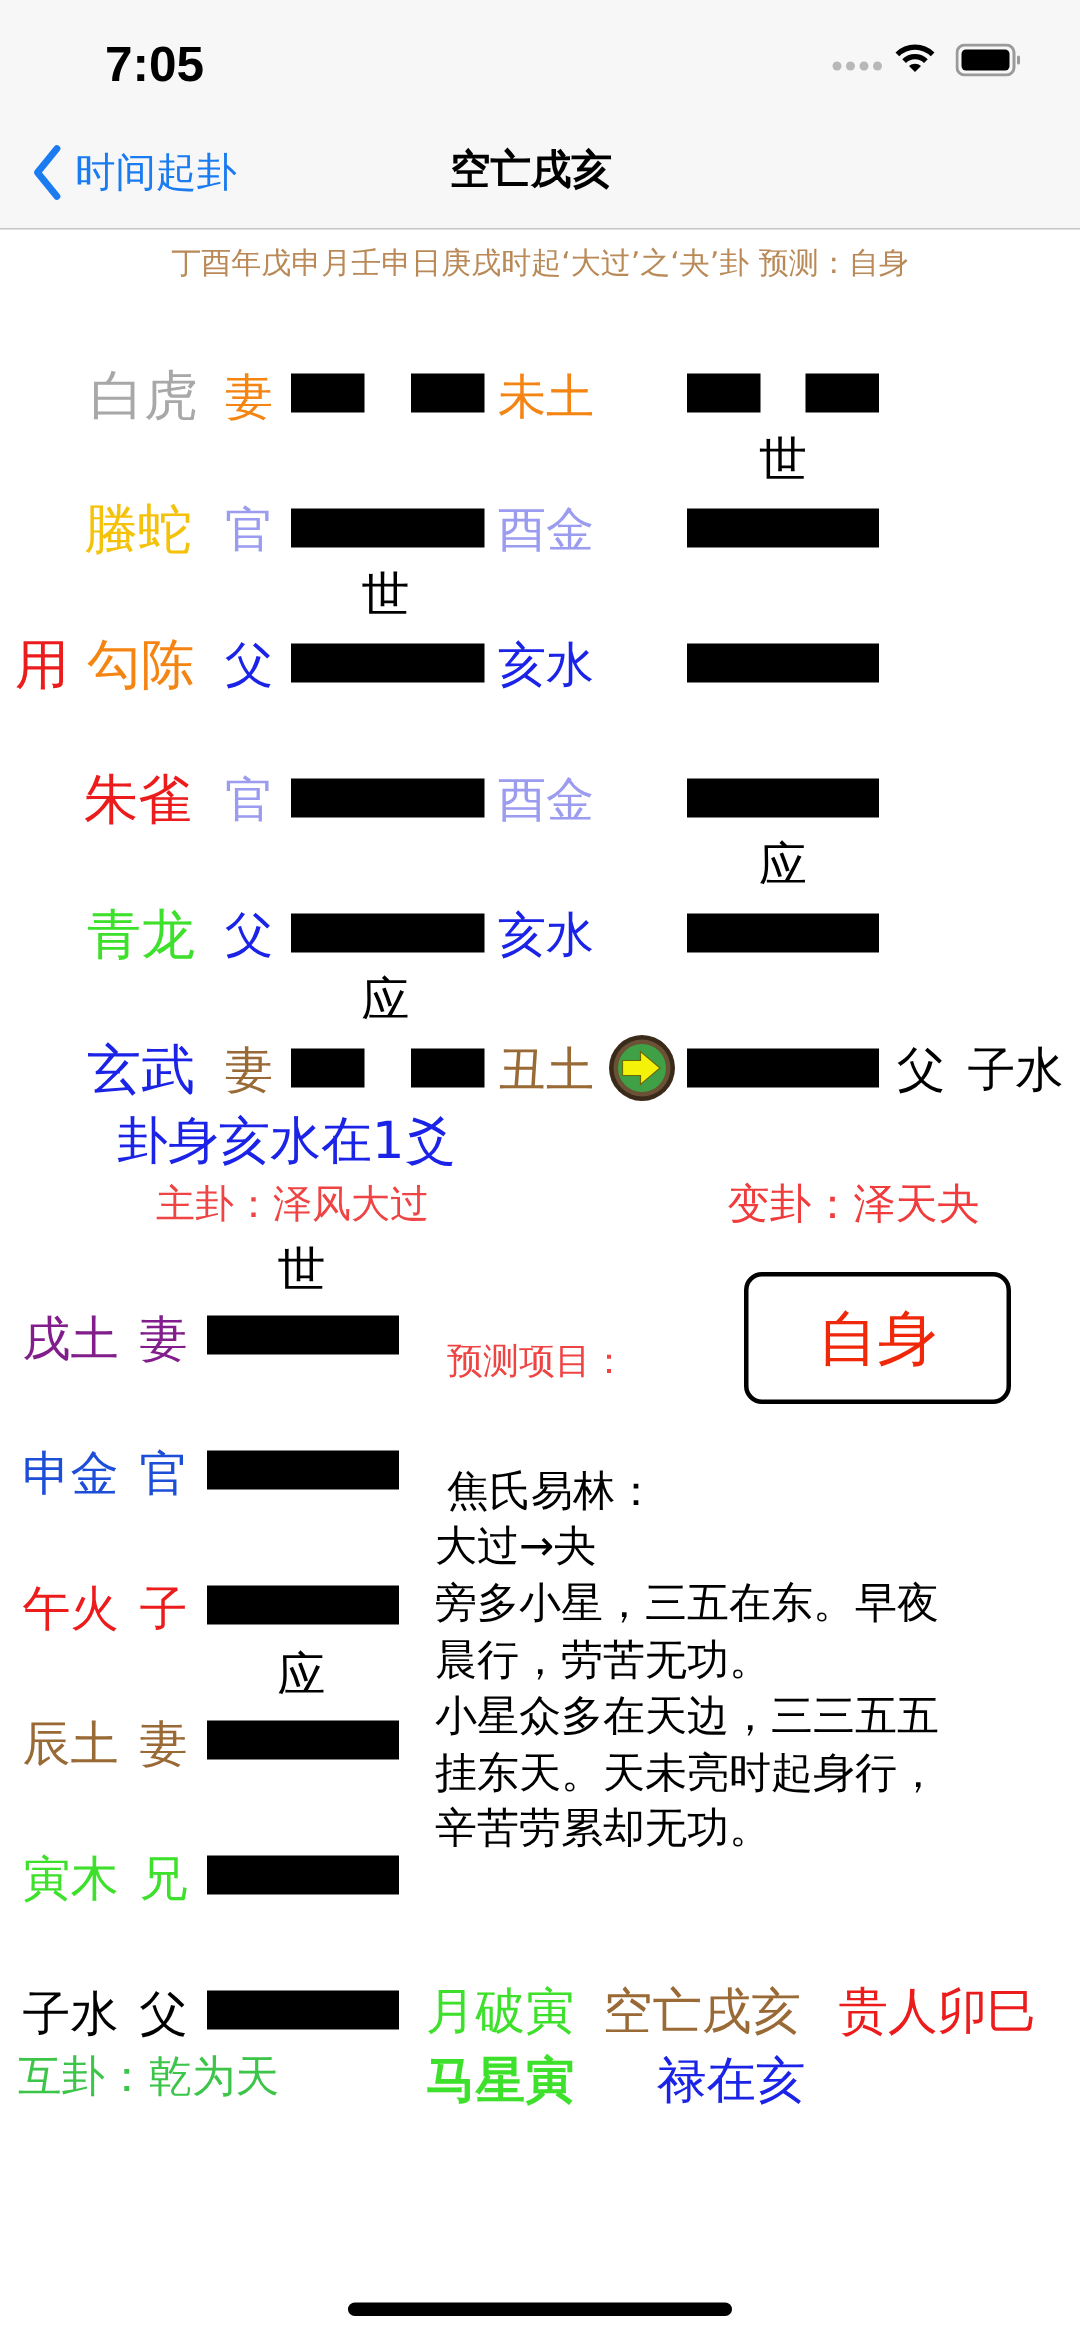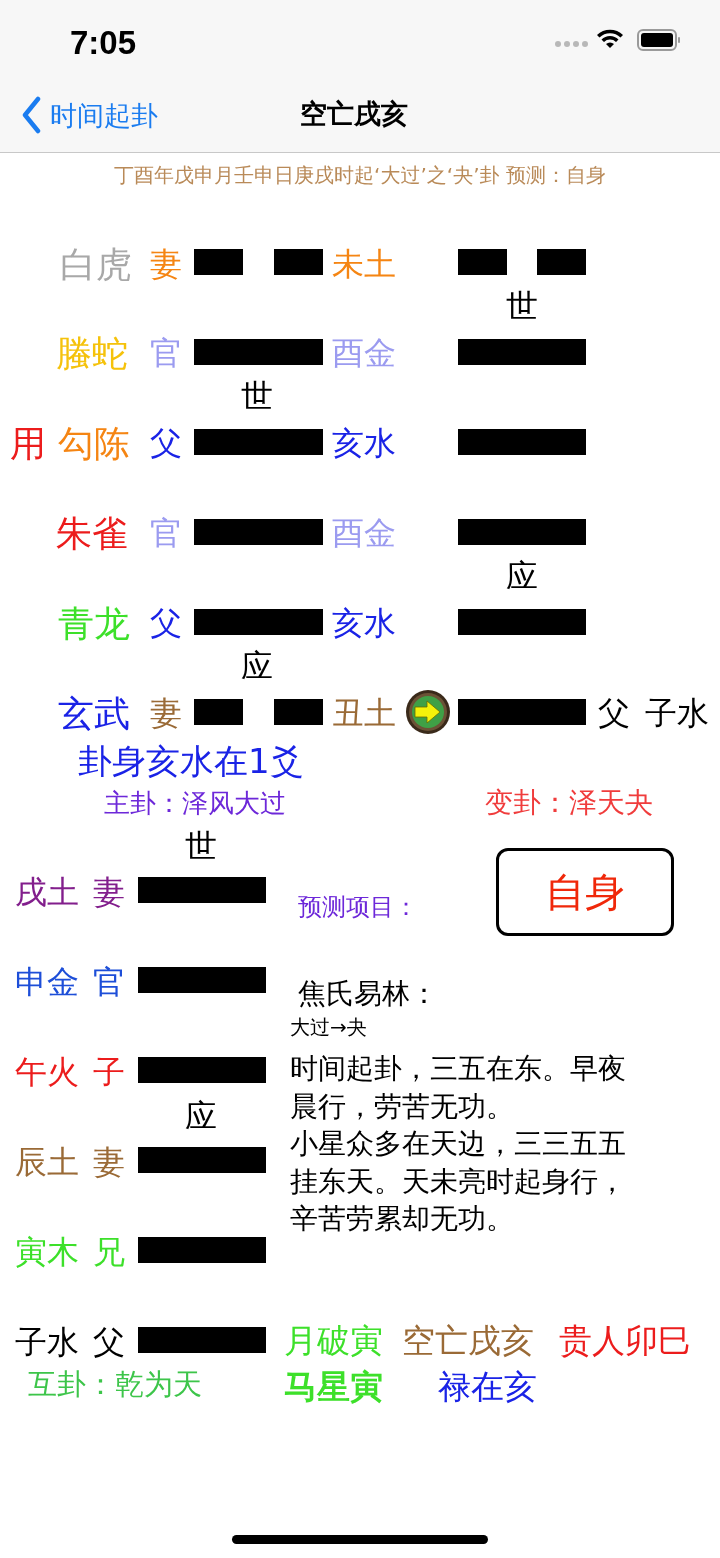--- a/index.html
+++ b/index.html
@@ -41,21 +41,21 @@
   .c-lav { color: #9b9bf0; }
   .c-blue { color: #1a23e6; }
   .c-red { color: #ec1c1c; }
   .c-green { color: #3de02a; }
   .c-brown { color: #9a6a36; }
   .c-purple { color: #821e8c; }
   .c-mgray { color: #1d4ed8; }
 
   .arrow-btn { position: absolute; left: 405px; top: 689px; width: 46px; height: 46px; cursor: pointer; }
 
-  .info-blue { color: #6d28d9; font-size: 26px; }
+  .info-blue { color: #ef4444; font-size: 26px; }
   .info-red { color: #f03c3c; font-size: 28px; text-align: right; }
 
   .self-box { position: absolute; left: 496px; top: 848px; width: 178px; height: 88px; border: 3px solid #000; border-radius: 12px; display: flex; align-items: center; justify-content: center; color: #f0280a; font-size: 40px; cursor: pointer; background: #fff; }
 
   .home-ind { position: absolute; left: 232px; top: 1535px; width: 256px; height: 9px; border-radius: 5px; background: #000; }
 </style>
 </head>
 <body>
 
 <div class="topbar"></div>
@@ -162,28 +162,28 @@
 <div class="line yang-b" style="top:1147px;"></div>
 
 <div class="abs branch c-green" style="left:15px;top:1236px;">寅木</div>
 <div class="abs rel c-green" style="left:93px;top:1236px;">兄</div>
 <div class="line yang-b" style="top:1237px;"></div>
 
 <div class="abs branch" style="left:15px;top:1326px;color:#000;">子水</div>
 <div class="abs rel" style="left:93px;top:1326px;color:#000;">父</div>
 <div class="line yang-b" style="top:1327px;"></div>
 
-<div class="abs" style="left:28px;top:1370px;font-size:29px;color:#3dc54a;">互卦：乾为天</div>
+<div class="abs" style="left:12px;top:1370px;font-size:29px;color:#3dc54a;">互卦：乾为天</div>
 
 <div class="abs info-blue" style="left:298px;top:895px;font-size:24px;">预测项目：</div>
 <div class="self-box">自身</div>
 
 <div class="abs" style="left:298px;top:980px;font-size:28px;">焦氏易林：</div>
-<div class="abs" style="left:290px;top:1017px;font-size:20px;">大过→夬</div>
-<div class="abs" style="left:290px;top:1055px;font-size:28px;">时间起卦，三五在东。早夜</div>
+<div class="abs" style="left:290px;top:1017px;font-size:28px;">大过→夬</div>
+<div class="abs" style="left:290px;top:1055px;font-size:28px;">旁多小星，三五在东。早夜</div>
 <div class="abs" style="left:290px;top:1093px;font-size:28px;">晨行，劳苦无功。</div>
 <div class="abs" style="left:290px;top:1130px;font-size:28px;">小星众多在天边，三三五五</div>
 <div class="abs" style="left:290px;top:1168px;font-size:28px;">挂东天。天未亮时起身行，</div>
 <div class="abs" style="left:290px;top:1205px;font-size:28px;">辛苦劳累却无功。</div>
 
 <div class="abs c-green" style="left:284px;top:1324px;font-size:33px;">月破寅</div>
 <div class="abs c-brown" style="left:402px;top:1324px;font-size:33px;">空亡戌亥</div>
 <div class="abs c-red" style="left:559px;top:1324px;font-size:33px;">贵人卯巳</div>
 <div class="abs c-green" style="left:284px;top:1370px;font-size:33px;font-weight:bold;">马星寅</div>
 <div class="abs c-blue" style="left:438px;top:1370px;font-size:33px;">禄在亥</div>

